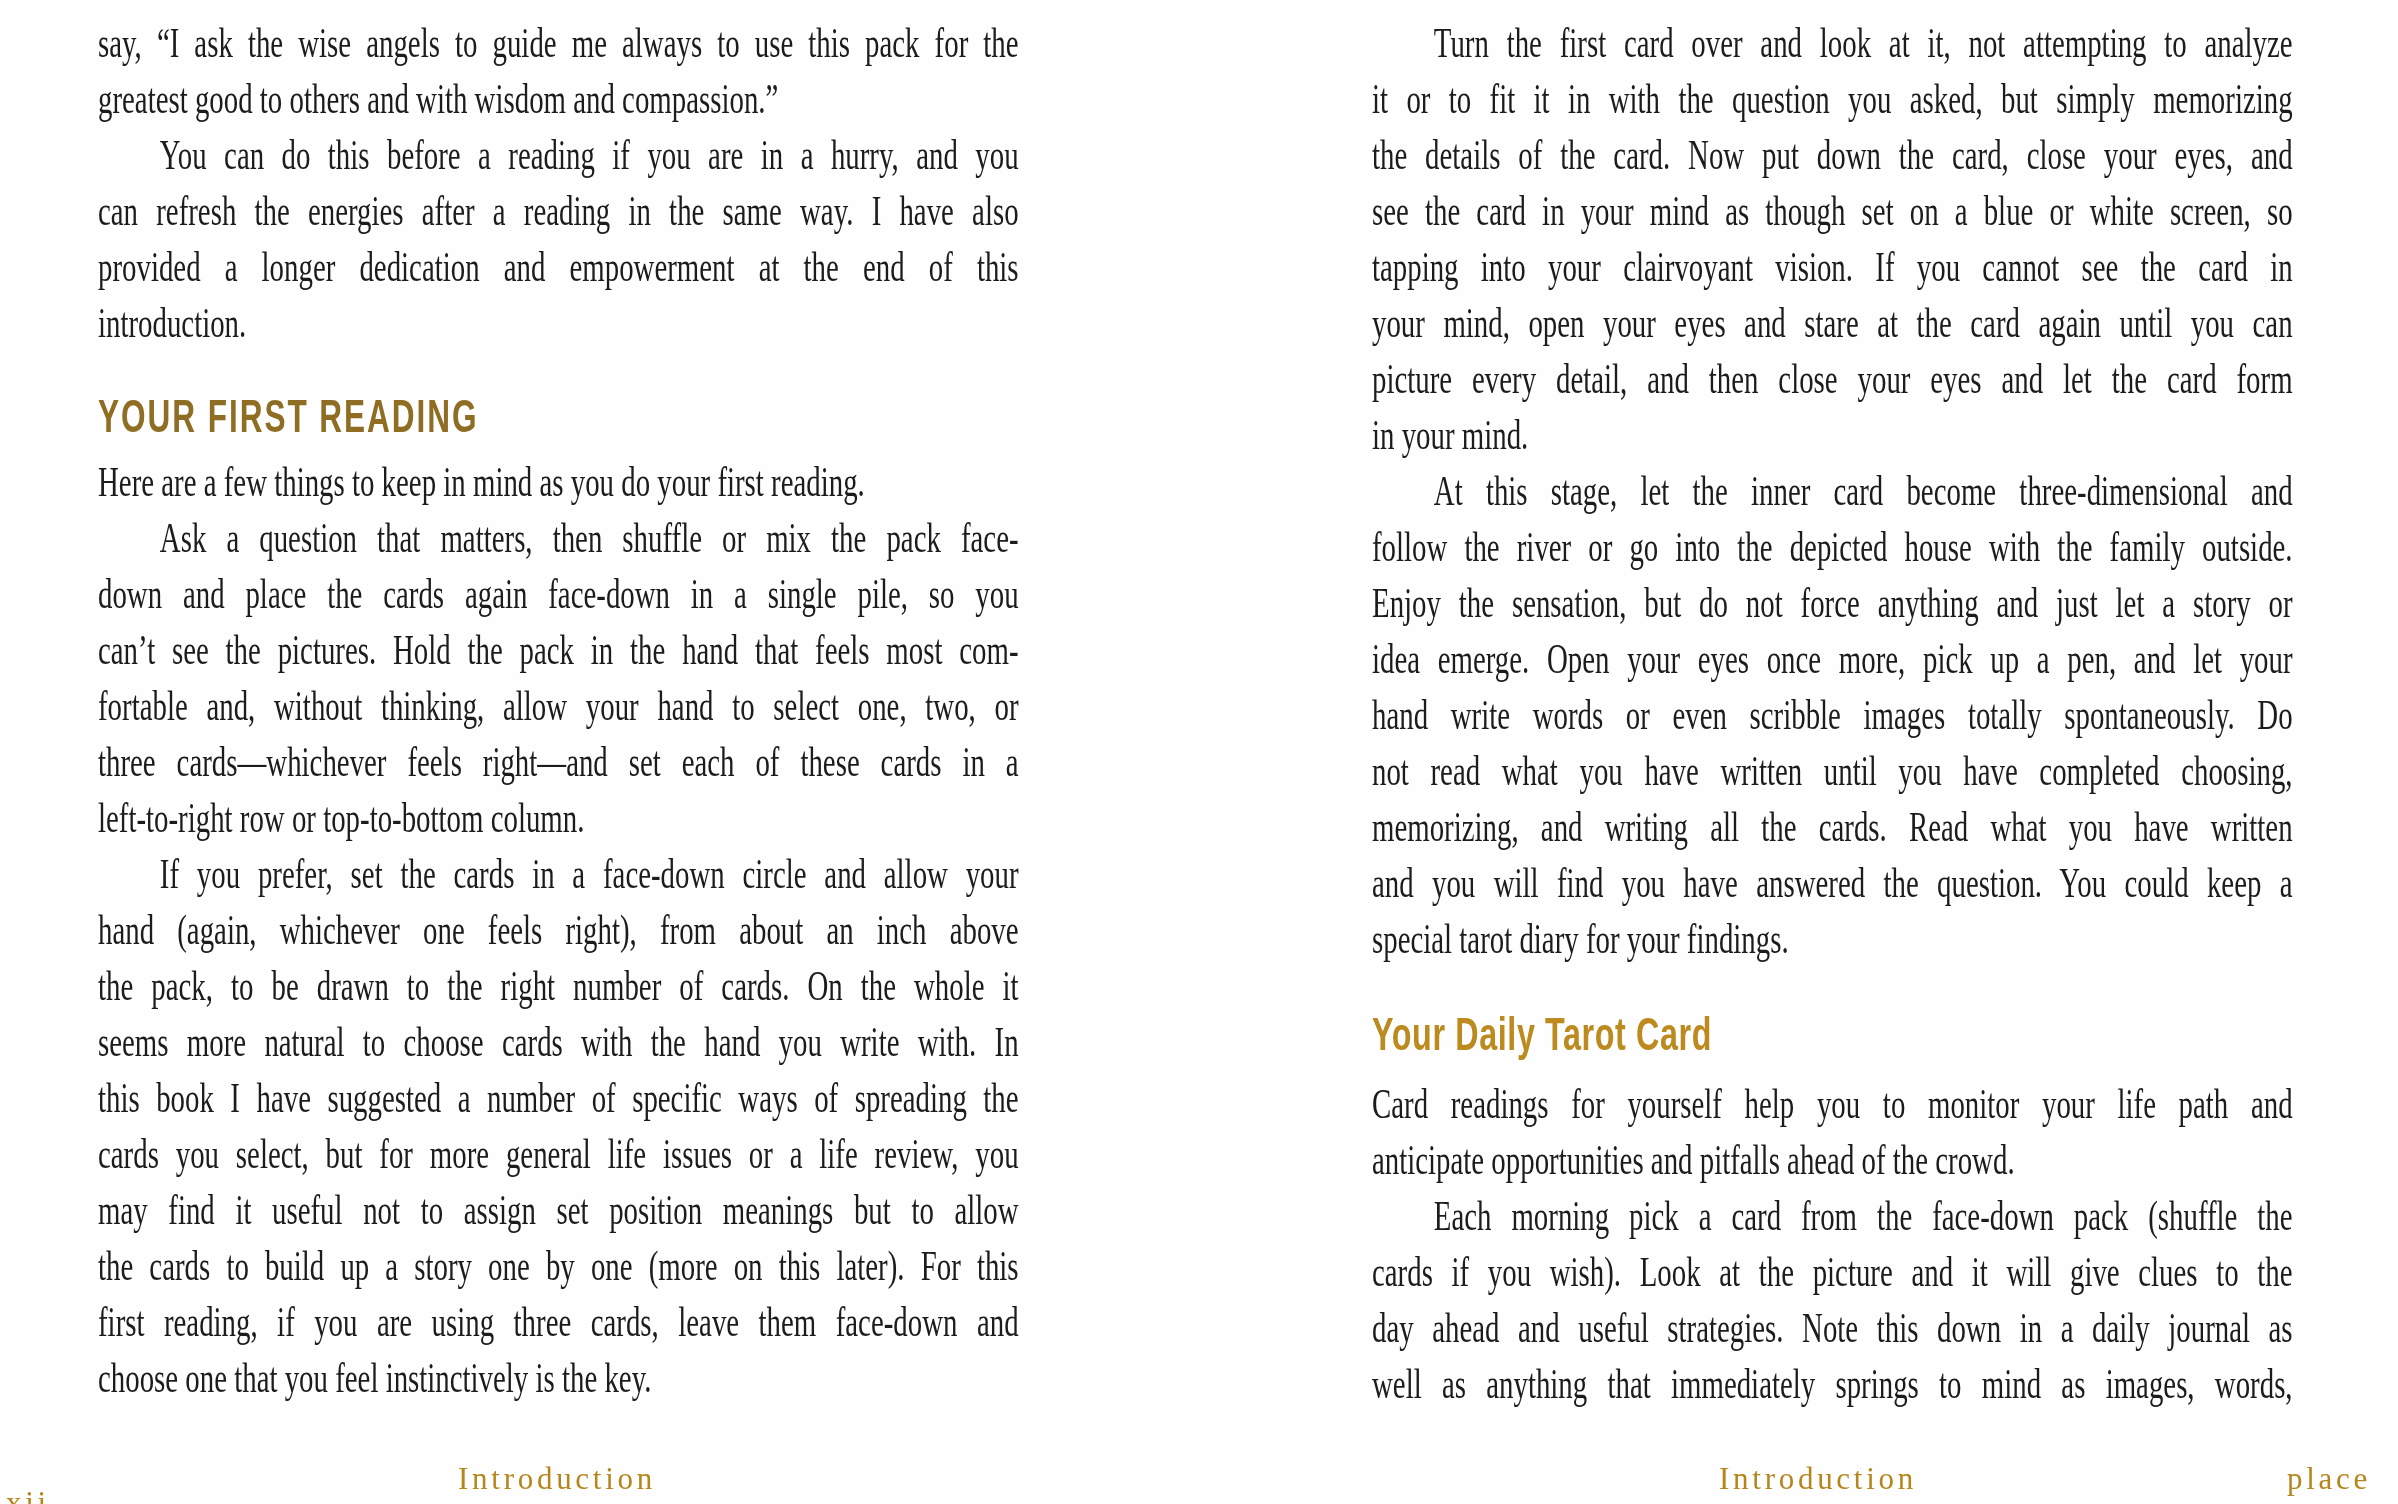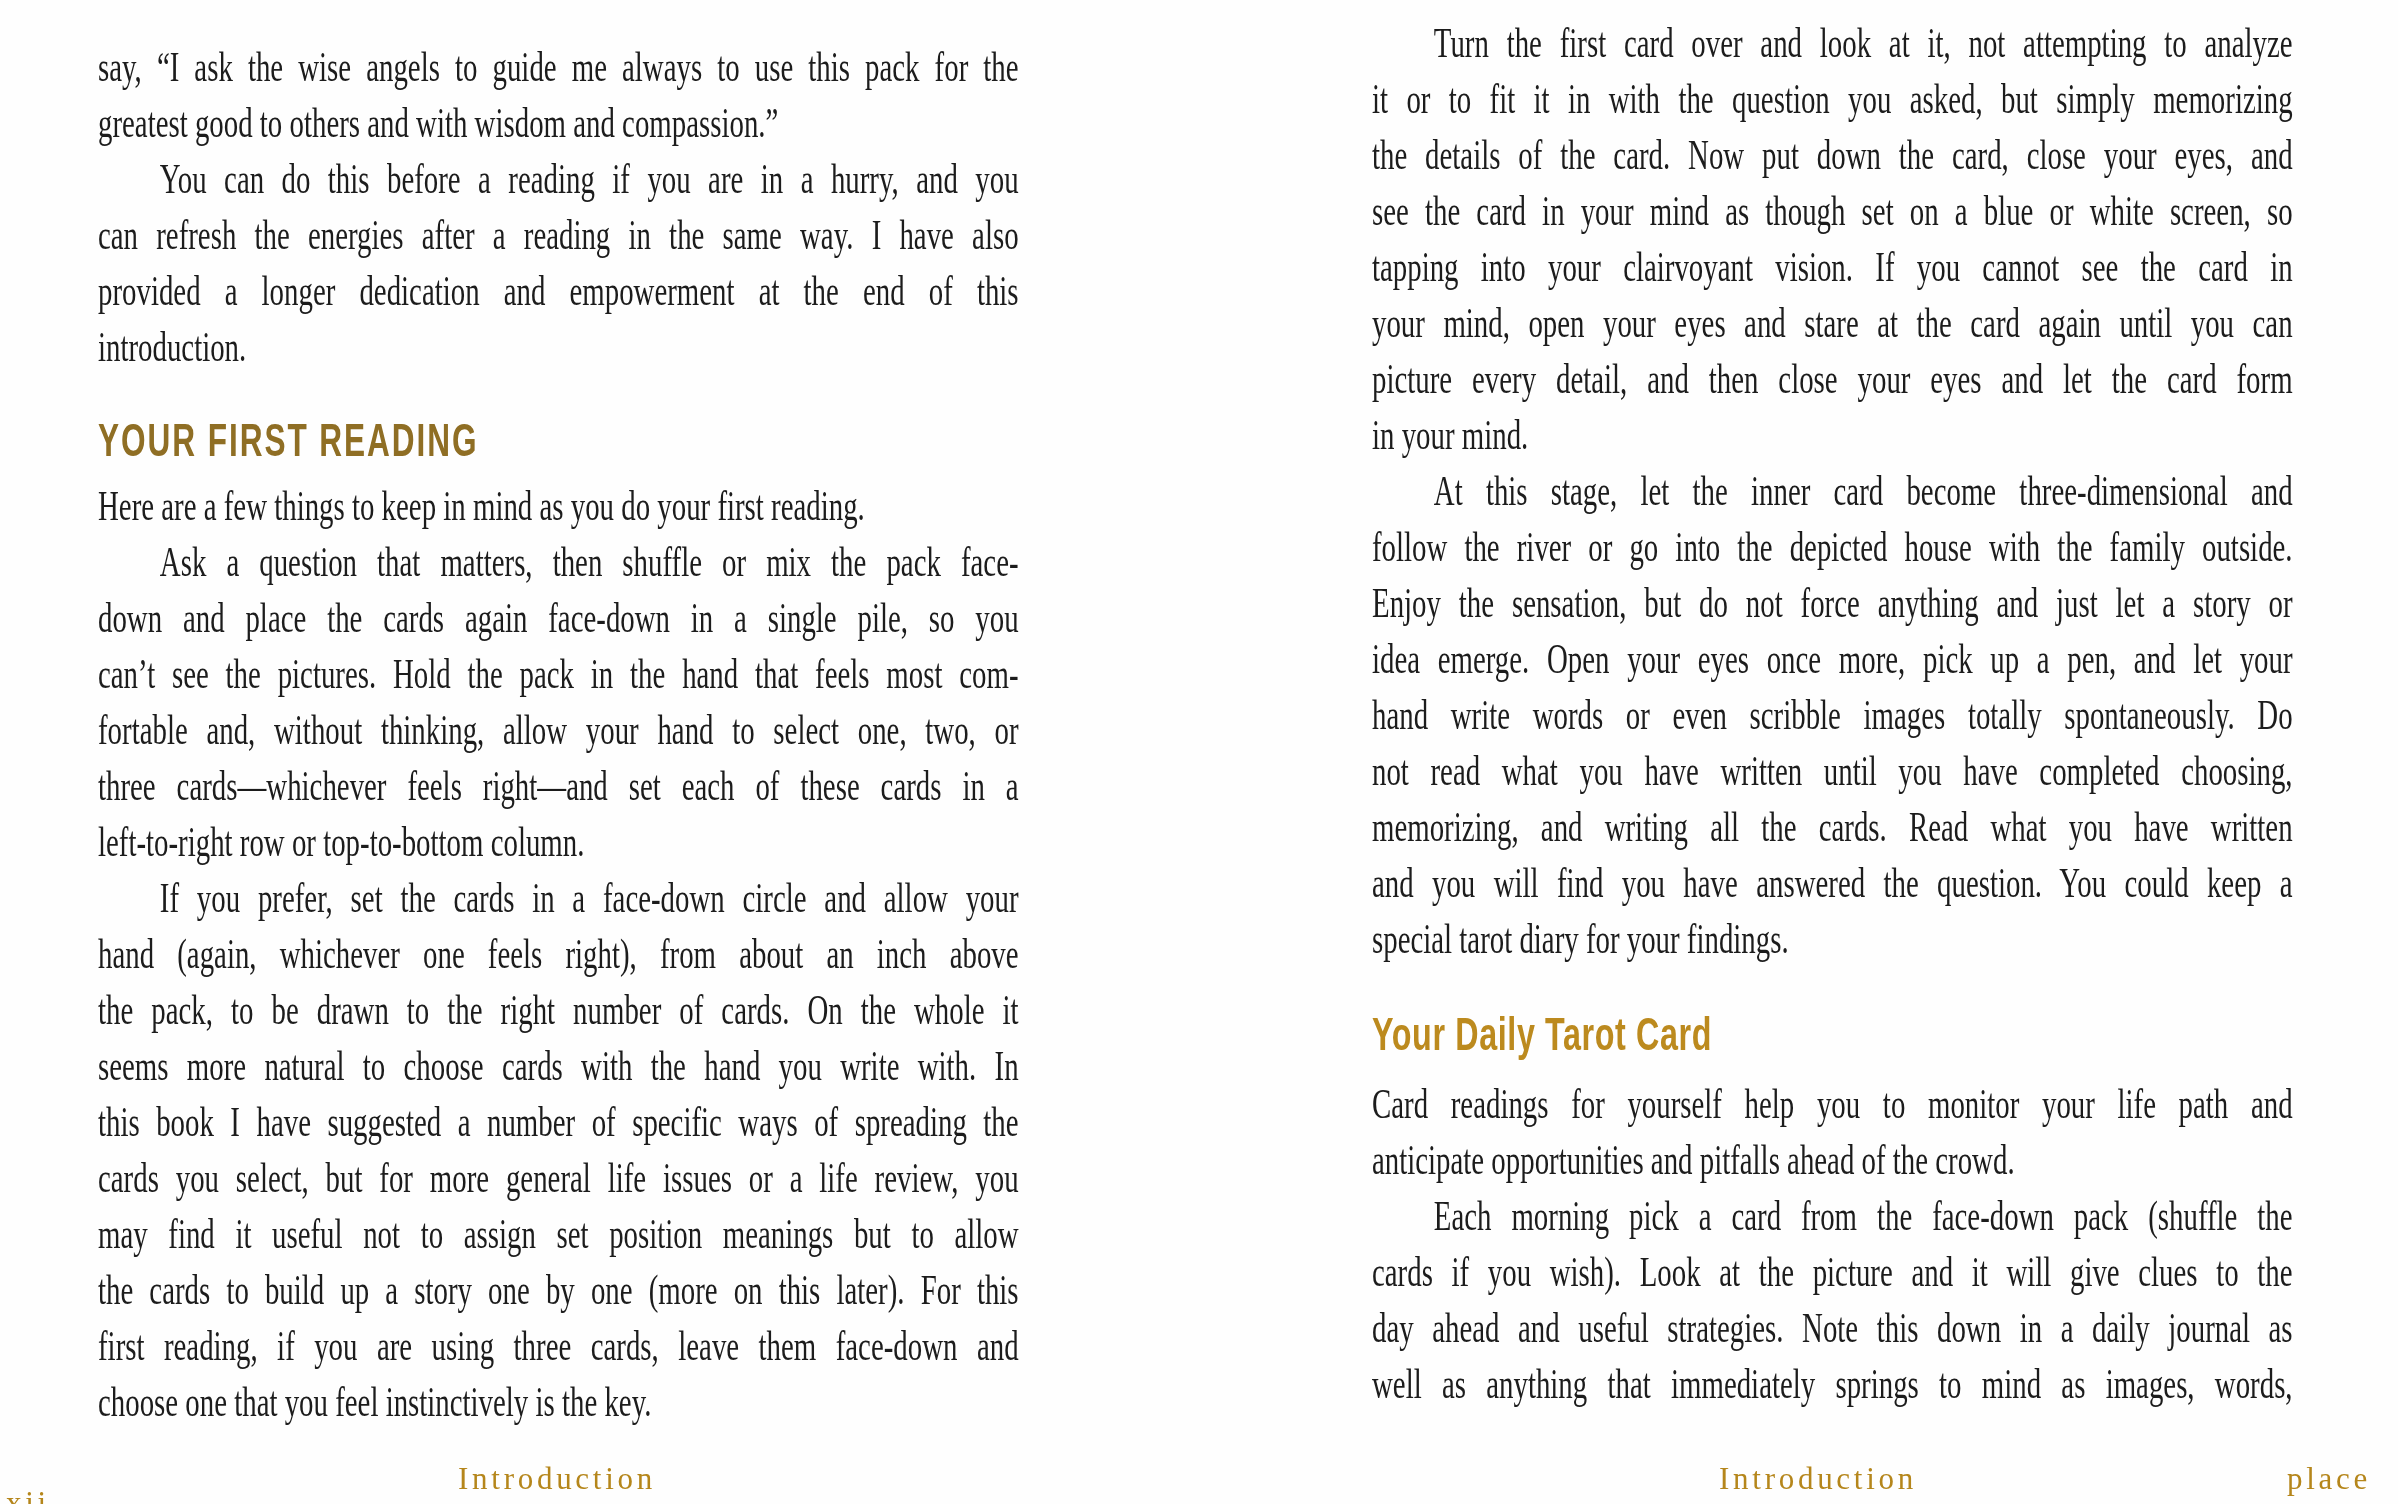--- a/index.html
+++ b/index.html
@@ -2,21 +2,21 @@
 <html style="font-size:15px"><head>
 <meta charset="utf-8">
 <style>
   html,body { margin:0; padding:0; background:#e8e8e8; }
   .canvas {
     position:relative; width:2399px; height:1505px;
     background:#fefefe; overflow:hidden;
     font-family:"Liberation Serif", serif;
   }
   .col { position:absolute; top:15px; }
-  .col.left  { left:98px;  width:918px;margin-top:24px; }
+  .col.left  { left:98px;  width:918px; }
   .col.right { left:1372px; width:924px; }
   .scalewrap { width:1340px; transform:scaleX(0.687); transform-origin:0 0; }
   .bl {
     font-family:"Liberation Serif", serif;
     font-size:42px; line-height:56px; color:#1c1c1c;
     text-align:justify; text-align-last:justify;
   }
   .bl.last { text-align-last:left; }
   .bl.indent { text-indent:90px; }
   .h1 {

